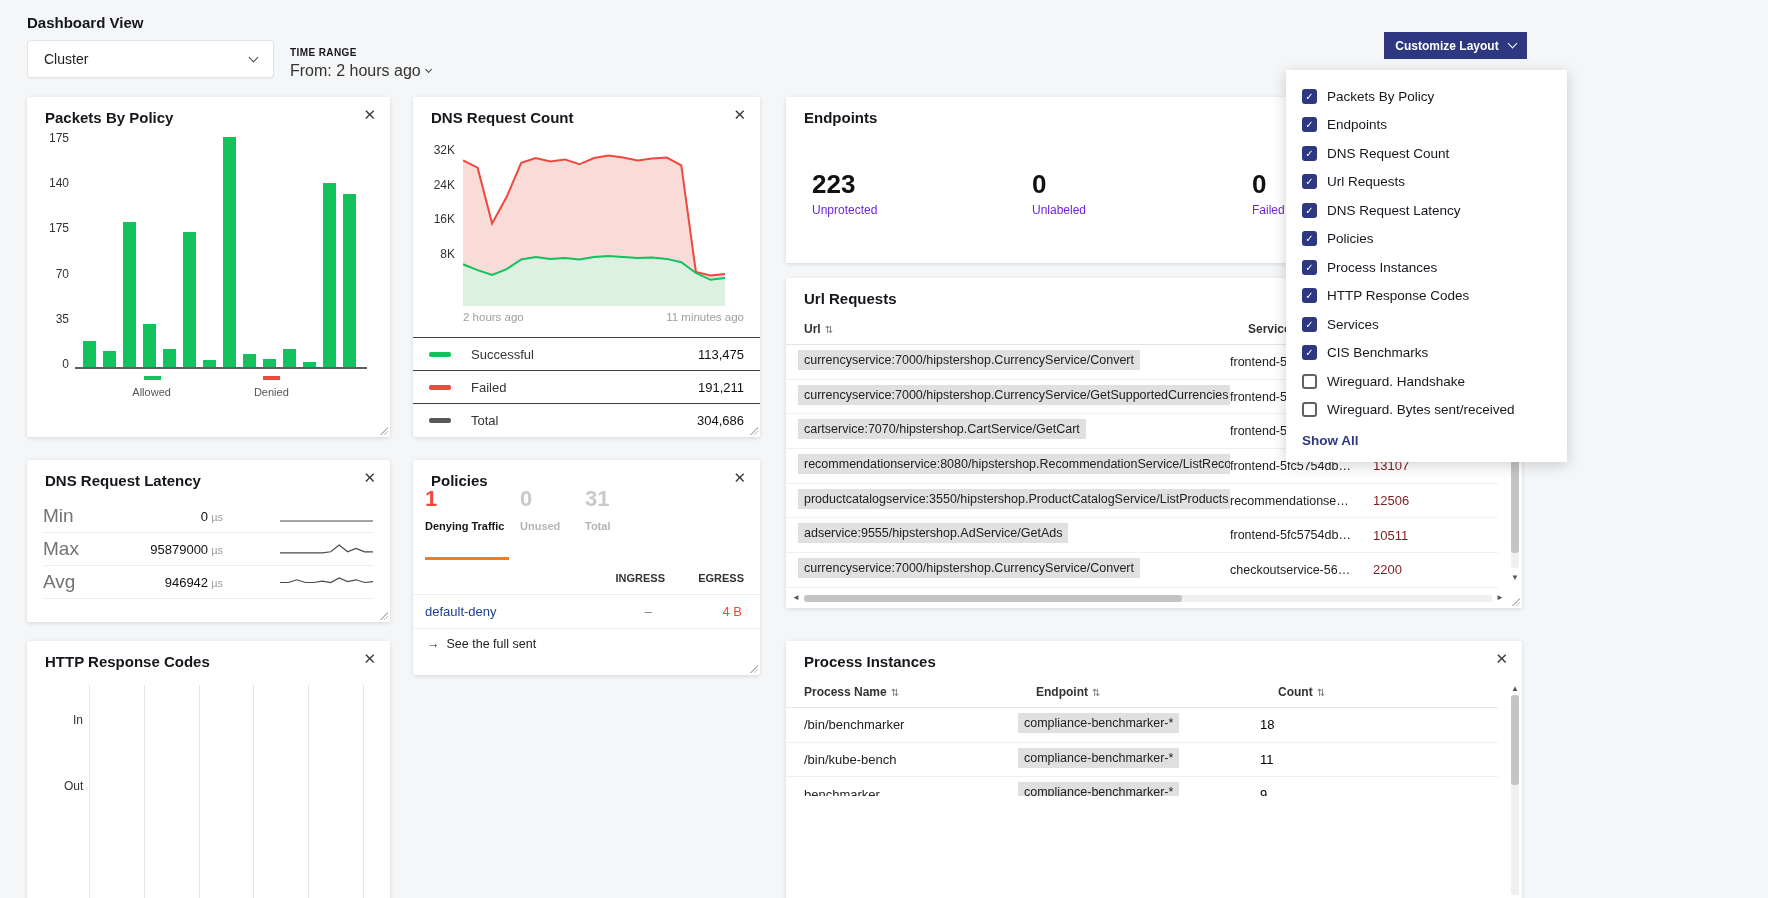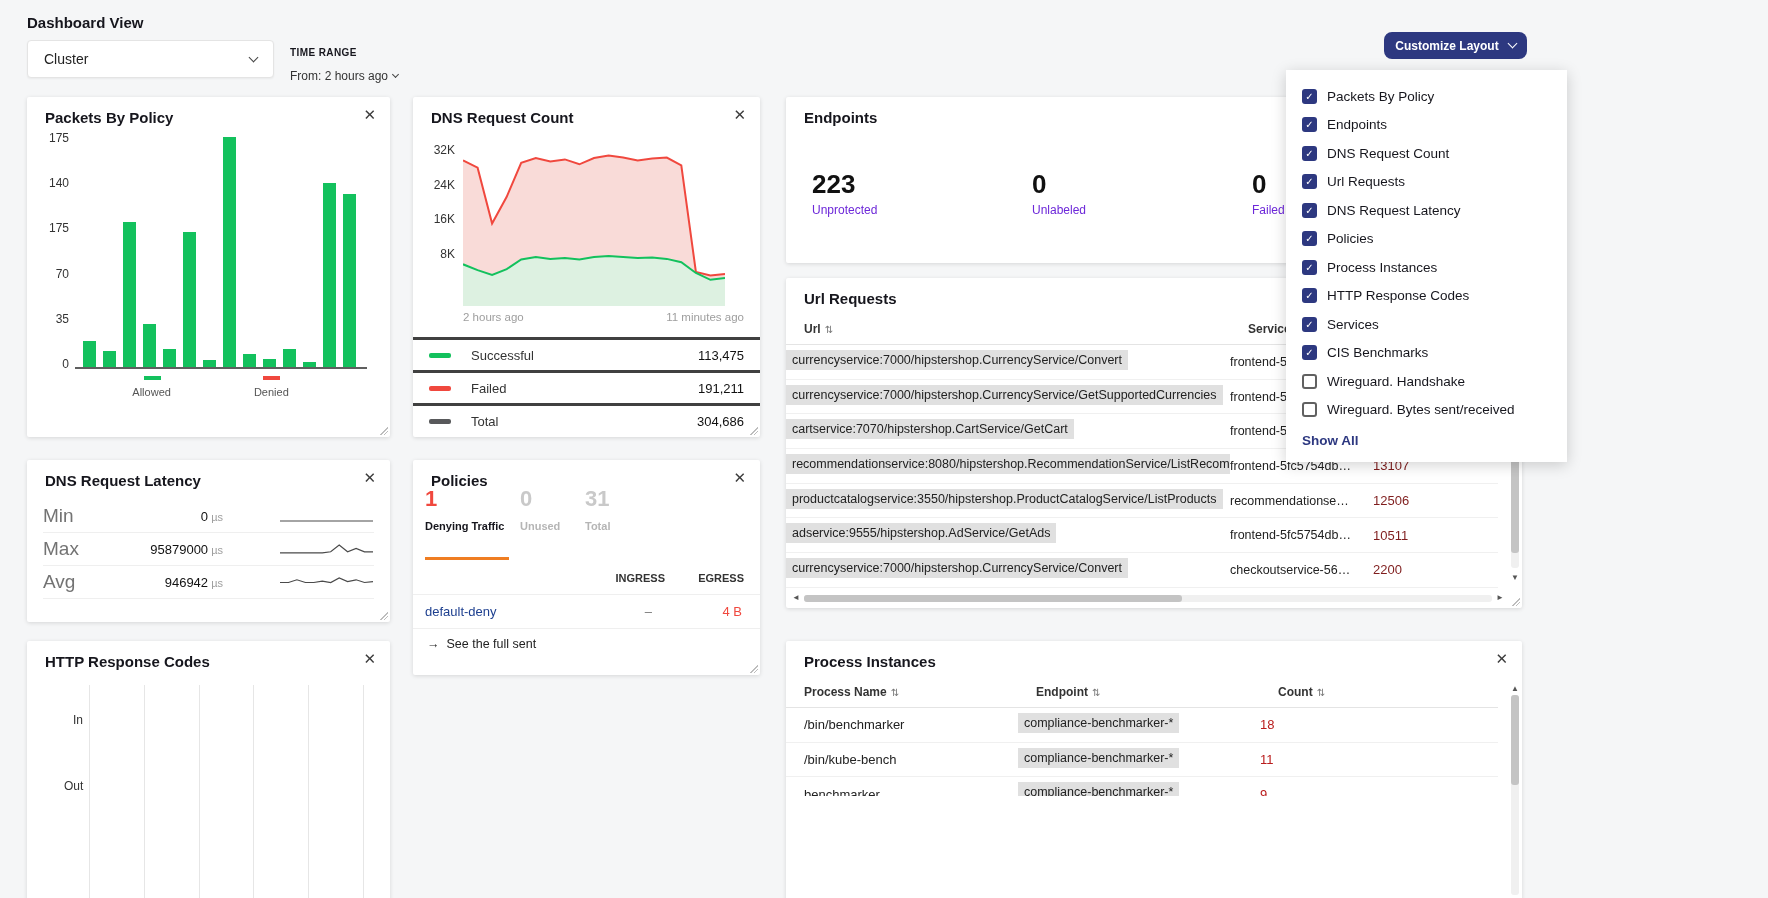--- a/index.html
+++ b/index.html
@@ -14,24 +14,24 @@
     border:1px solid #e4e4e4; border-radius:4px; box-shadow:0 1px 2px rgba(0,0,0,.05);
     display:flex; align-items:center; padding:0 16px; font-size:14px; color:#222; cursor:pointer; }
   .view-select .chev { margin-left:auto; }
   .chev { width:7px; height:7px; border-right:1.8px solid #444; border-bottom:1.8px solid #444;
     transform:rotate(45deg); display:inline-block; margin-top:-4px; }
   .chev.white { border-color:#fff; }
   .chev.tiny { width:5px; height:5px; border-width:1.4px; margin-left:5px; }
 
   .time-range { position:absolute; left:290px; top:47px; }
   .tr-label { font-size:10px; font-weight:700; letter-spacing:.4px; color:#16161d; }
-  .tr-value { font-size:12px; color:#333; margin-top:11px; display:flex; align-items:center; cursor:pointer; }
+  .tr-value { font-size:16px; color:#333; margin-top:4px; display:flex; align-items:center; cursor:pointer; }
 
   .customize-btn { position:absolute; left:1384px; top:32px; width:143px; height:27px; background:#2d3880;
-    border-radius:8px; color:#fff; font-size:12px; font-weight:600; display:flex; align-items:center;
+    border-radius:0; color:#fff; font-size:12px; font-weight:600; display:flex; align-items:center;
     justify-content:center; gap:10px; cursor:pointer; }
 
   
   .customize-menu { position:absolute; left:1286px; top:70px; width:281px; height:392px; background:#fff;
     box-shadow:0 3px 14px rgba(0,0,0,.18); z-index:40; padding:12px 0 0; }
   .menu-item { display:flex; align-items:center; height:28.5px; padding:0 16px; font-size:13.5px; color:#16161d; cursor:pointer; }
   .cb { width:15px; height:15px; border-radius:3px; margin-right:10px; display:flex; align-items:center;
     justify-content:center; font-size:10px; color:#fff; flex:0 0 15px; }
   .cb.on { background:#2d3880; }
   .cb.off { background:#fff; border:2px solid #616161; }
@@ -57,21 +57,21 @@
   .pbp-cat { position:absolute; transform:translateX(-50%); }
 
   
   #card-dnscount { left:413px; top:97px; width:347px; height:340px; }
   .dc-yticks { position:absolute; left:12px; top:46px; height:118px; width:30px; display:flex;
     flex-direction:column; justify-content:space-between; align-items:flex-end; font-size:12px; color:#333; }
   .dc-chart { position:absolute; left:50px; top:44px; width:262px; height:165px; }
   .dc-xlabels { position:absolute; left:50px; right:16px; top:214px; display:flex; justify-content:space-between;
     font-size:11.5px; color:#9e9e9e; }
   .dc-legend { position:absolute; left:0; right:0; top:240px; }
-  .dc-leg-row { display:flex; align-items:center; height:33px; padding:4px 16px; border-top:3px solid #404040;
+  .dc-leg-row { display:flex; align-items:center; height:33px; padding:4px 16px; border-top:1px solid #404040;
     font-size:13px; }
   .dc-swatch { width:22px; height:5px; border-radius:2px; margin-right:20px; flex:0 0 22px; }
   .dc-leg-name { flex:1; color:#333; }
   .dc-leg-val { color:#111; }
 
   
   #card-endpoints { left:786px; top:97px; width:736px; height:166px; }
   .ep-stats { position:absolute; left:26px; top:72px; display:flex; }
   .ep-stat { width:220px; }
   .ep-num { font-size:26px; font-weight:700; color:#111; }
@@ -81,26 +81,26 @@
   #card-urlreq { left:786px; top:278px; width:736px; height:330px; }
   #card-process { left:786px; top:641px; width:736px; height:280px; }
   .t-head { position:absolute; left:0; right:24px; top:40px; height:27px; border-bottom:1px solid #e4e4e4;
     font-size:12px; font-weight:700; color:#333; }
   .t-h { position:absolute; top:4px; display:flex; align-items:center; gap:4px; cursor:pointer; }
   .sort-ic { font-size:10px; color:#777; font-weight:400; }
   .t-rows { position:absolute; left:0; right:24px; top:67px; overflow:hidden; }
   .t-row { display:flex; align-items:center; height:34.7px; border-bottom:1px solid #f0f0f0; }
   .chip { display:inline-block; background:#e0e0e0; padding:3px 6px; font-size:12.5px; color:#222;
     max-width:100%; overflow:hidden; white-space:nowrap; }
-  .url-cell { width:444px; padding-left:0; overflow:hidden; white-space:nowrap; }
+  .url-cell { width:444px; padding-left:12px; overflow:hidden; white-space:nowrap; }
   .svc-cell { width:133px; font-size:12.5px; color:#222; overflow:hidden; white-space:nowrap; text-overflow:ellipsis; }
   .cnt-cell { width:90px; padding-left:10px; font-size:13px; color:#7f1d1d; }
   .pn-cell { width:232px; padding-left:18px; font-size:13px; color:#222; }
   .epc-cell { width:242px; overflow:hidden; white-space:nowrap; }
-  .pc-cnt { padding-left:0; width:90px; font-size:13px; color:#b91c1c; }
+  .pc-cnt { padding-left:0; width:90px; font-size:13px; color:#000000; }
 
   .h-scroll { position:absolute; left:6px; right:18px; bottom:5px; height:10px; display:flex; align-items:center; gap:4px; }
   .h-track { flex:1; height:7px; background:#f0f0f0; border-radius:3px; position:relative; }
   .h-thumb { position:absolute; left:0; top:0; height:7px; width:55%; background:#c4c4c4; border-radius:3px; }
   .v-scroll { position:absolute; right:3px; top:40px; width:8px; background:#f0f0f0; border-radius:3px; }
   .v-thumb { position:absolute; left:0; width:8px; background:#c4c4c4; border-radius:3px; }
   .sc-arrow { font-size:8px; color:#555; line-height:1; cursor:pointer; }
   .sc-arrow.abs { position:absolute; }
 
   

